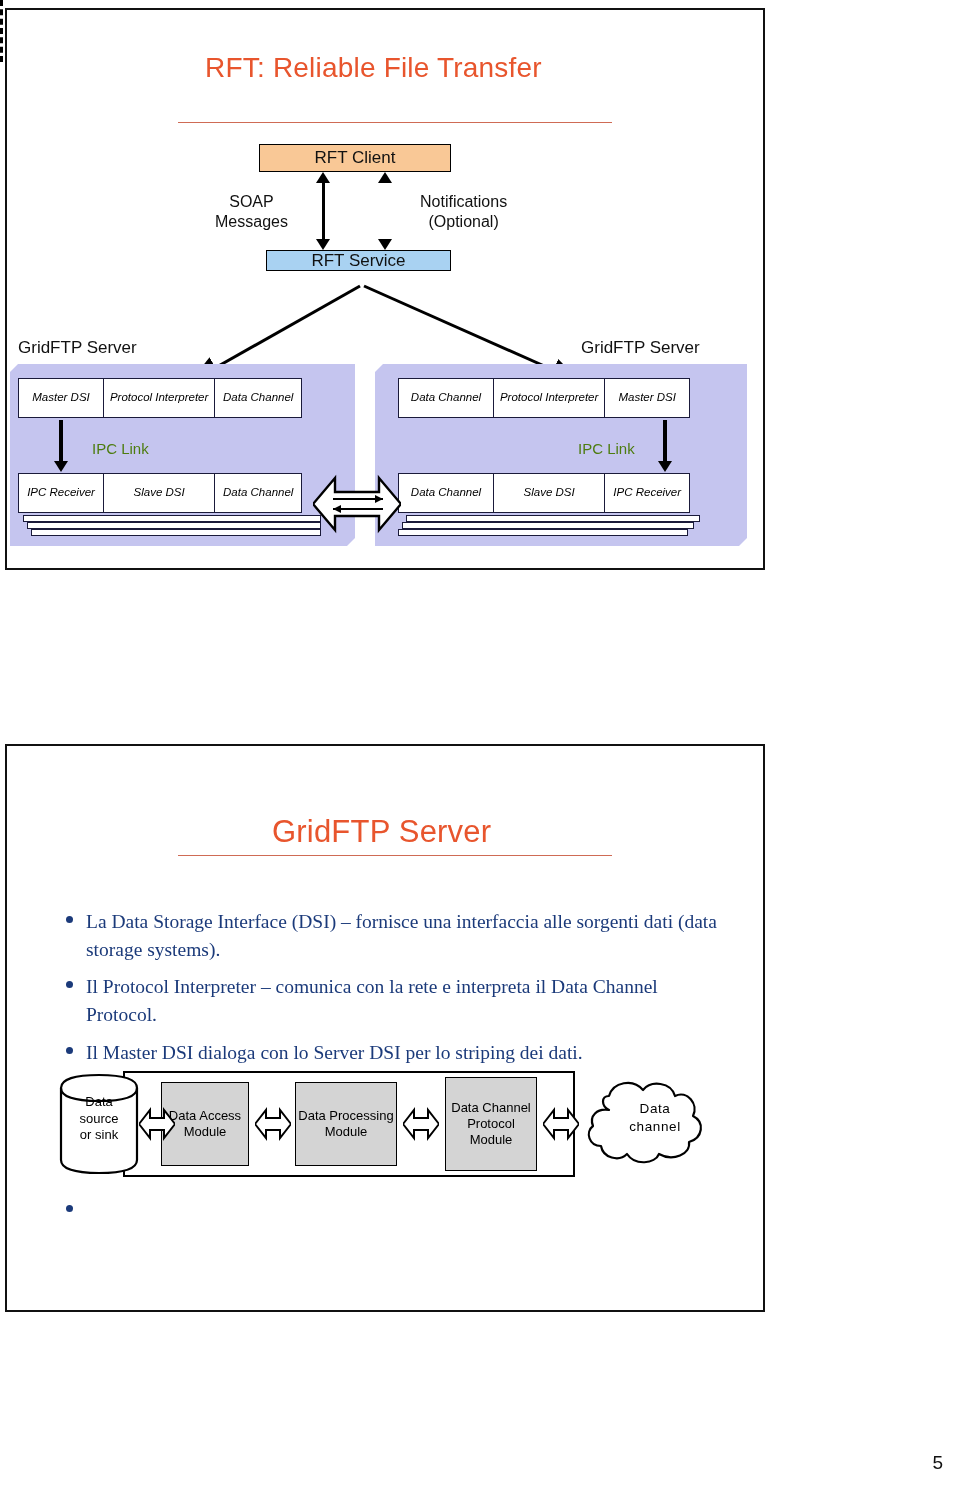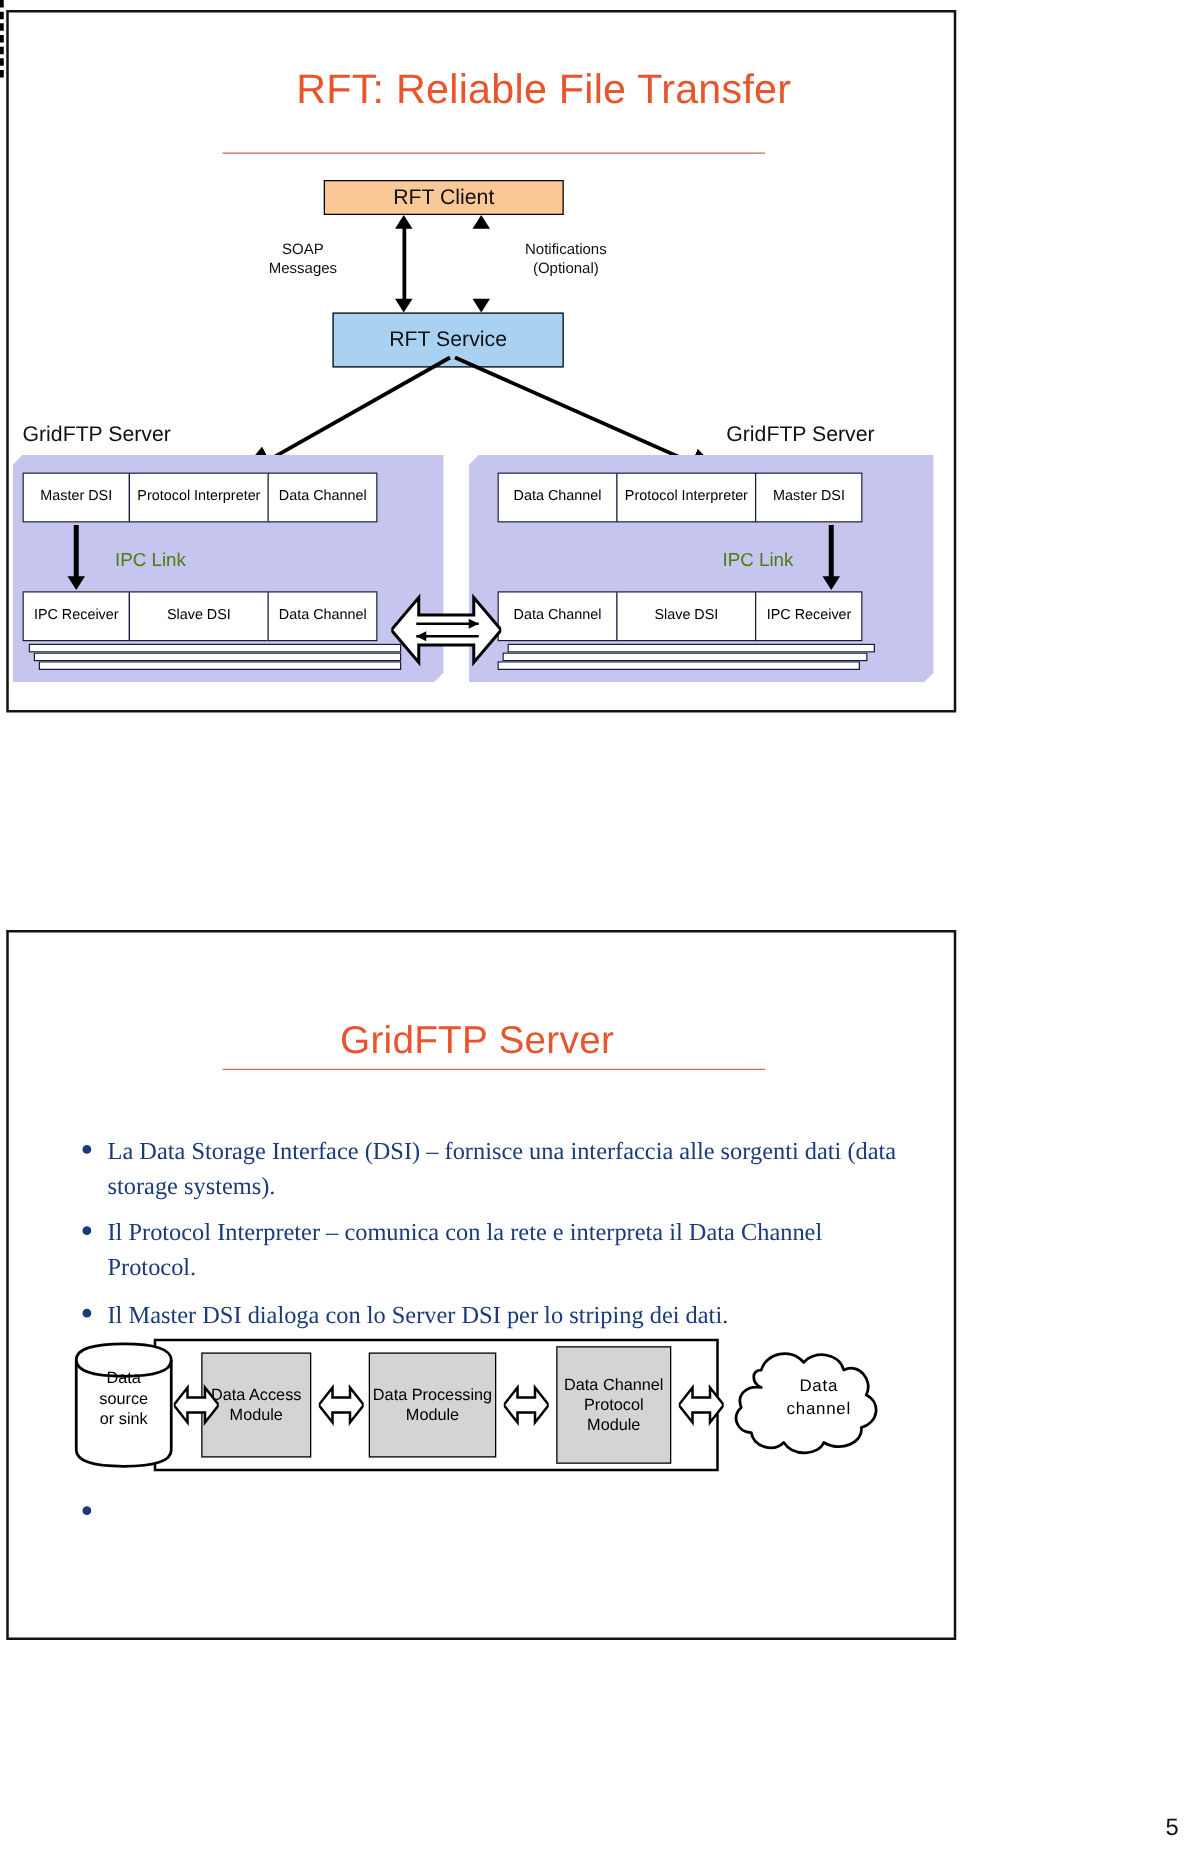--- a/index.html
+++ b/index.html
@@ -6,35 +6,35 @@
   body{width:960px;height:1501px;position:relative;font-family:"Liberation Sans",sans-serif;-webkit-font-smoothing:antialiased;}
 
   
   .slide{position:absolute;border:2px solid #111;background:#fff;box-sizing:border-box;}
   #slide-top{left:5px;top:8px;width:760px;height:562px;}
   #slide-bottom{left:5px;top:744px;width:760px;height:568px;}
 
   
   .slide-title{position:absolute;color:#e8552d;font-family:"Liberation Sans",sans-serif;
                font-weight:400;letter-spacing:.2px;white-space:nowrap;}
-  #title-top{left:205px;top:52px;font-size:33px;margin-left:32px;}
+  #title-top{left:205px;top:52px;font-size:28px;}
   #title-bottom{left:272px;top:814px;font-size:31px;}
   .title-rule{position:absolute;height:0;border-top:1.5px solid #cf6b55;}
   #rule-top{left:178px;top:122px;width:434px;}
   #rule-bottom{left:178px;top:855px;width:434px;}
 
   
   .dbox{position:absolute;box-sizing:border-box;border:1.6px solid #000;
         display:flex;align-items:center;justify-content:center;text-align:center;
         font-family:"Liberation Sans",sans-serif;line-height:1.12;}
 
   #rft-client{left:259px;top:144px;width:192px;height:28px;background:#f9c896;font-size:17px;color:#111;}
-  #rft-service{left:266px;top:250px;width:185px;height:44px;background:#a9d2f2;font-size:17px;color:#111;}
-
-  .conn-label{position:absolute;font-size:12px;color:#111;text-align:center;line-height:1.25;white-space:nowrap;}
+  #rft-service{left:266px;top:250px;width:185px;height:21px;background:#a9d2f2;font-size:17px;color:#111;}
+
+  .conn-label{position:absolute;font-size:16px;color:#111;text-align:center;line-height:1.25;white-space:nowrap;}
   #label-soap{left:215px;top:192px;}
   #label-notif{left:420px;top:192px;}
 
   
   .vline{position:absolute;background:#000;}
   #soap-shaft{left:322px;top:181px;width:3px;height:62px;}
   .arrow-up,.arrow-dn{position:absolute;width:0;height:0;border-left:7px solid transparent;border-right:7px solid transparent;}
   .arrow-up{border-bottom:11px solid #000;}
   .arrow-dn{border-top:11px solid #000;}
   #soap-head-up{left:316px;top:172px;}
@@ -54,21 +54,21 @@
   .panel::after{content:"";position:absolute;left:0;top:0;width:100%;height:100%;
                 box-shadow:inset 0 0 0 0 rgba(0,0,0,0);}
   #panel-left{left:10px;top:364px;width:345px;height:182px;
      clip-path:polygon(8px 0,100% 0,100% calc(100% - 8px),calc(100% - 8px) 100%,0 100%,0 8px);}
   #panel-right{left:375px;top:364px;width:372px;height:182px;
      clip-path:polygon(8px 0,100% 0,100% calc(100% - 8px),calc(100% - 8px) 100%,0 100%,0 8px);}
 
   .cellrow{position:absolute;display:flex;}
   .cell{box-sizing:border-box;border:1.4px solid #1a1a3a;background:#fff;
         display:flex;align-items:center;justify-content:center;text-align:left;
-        font-size:11.5px;line-height:1.18;color:#000;}
+        font-size:11.5px;line-height:1.18;color:#000;font-style:italic;}
   .cell + .cell{border-left-width:1.4px;}
 
   .stackline{position:absolute;box-sizing:border-box;border:1.4px solid #1a1a3a;background:#fff;height:7px;}
 
   .ipc-label{position:absolute;font-size:15px;color:#4d7c0f;white-space:nowrap;}
   #ipc-left{left:92px;top:440px;}
   #ipc-right{left:578px;top:440px;}
 
   .ipc-arrow{position:absolute;}
   .ipc-arrow .s{position:absolute;left:5px;top:0;width:4px;background:#000;}

